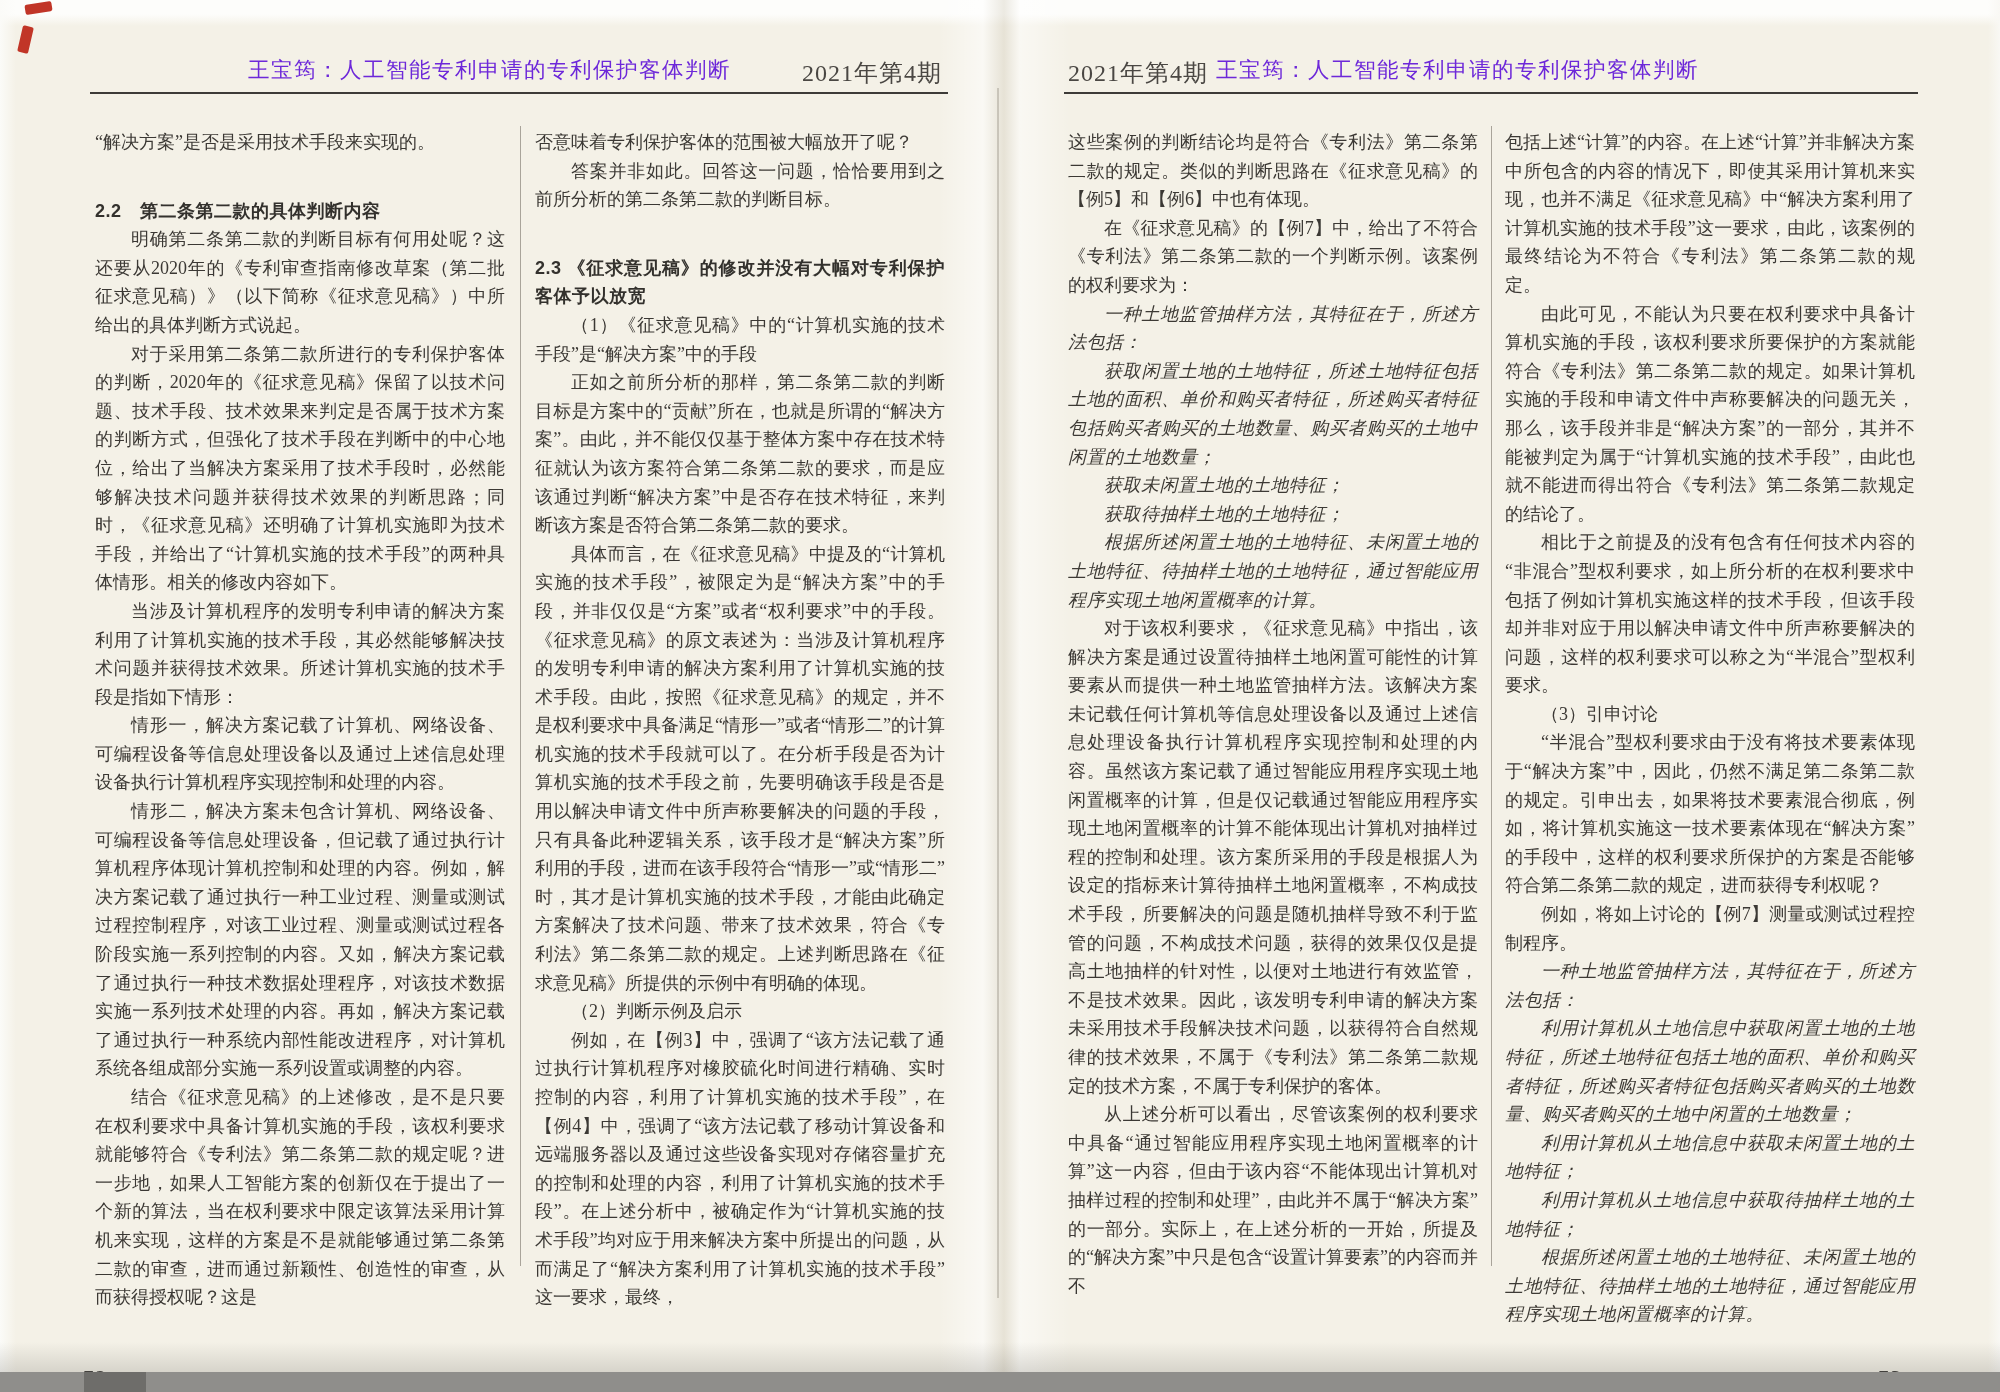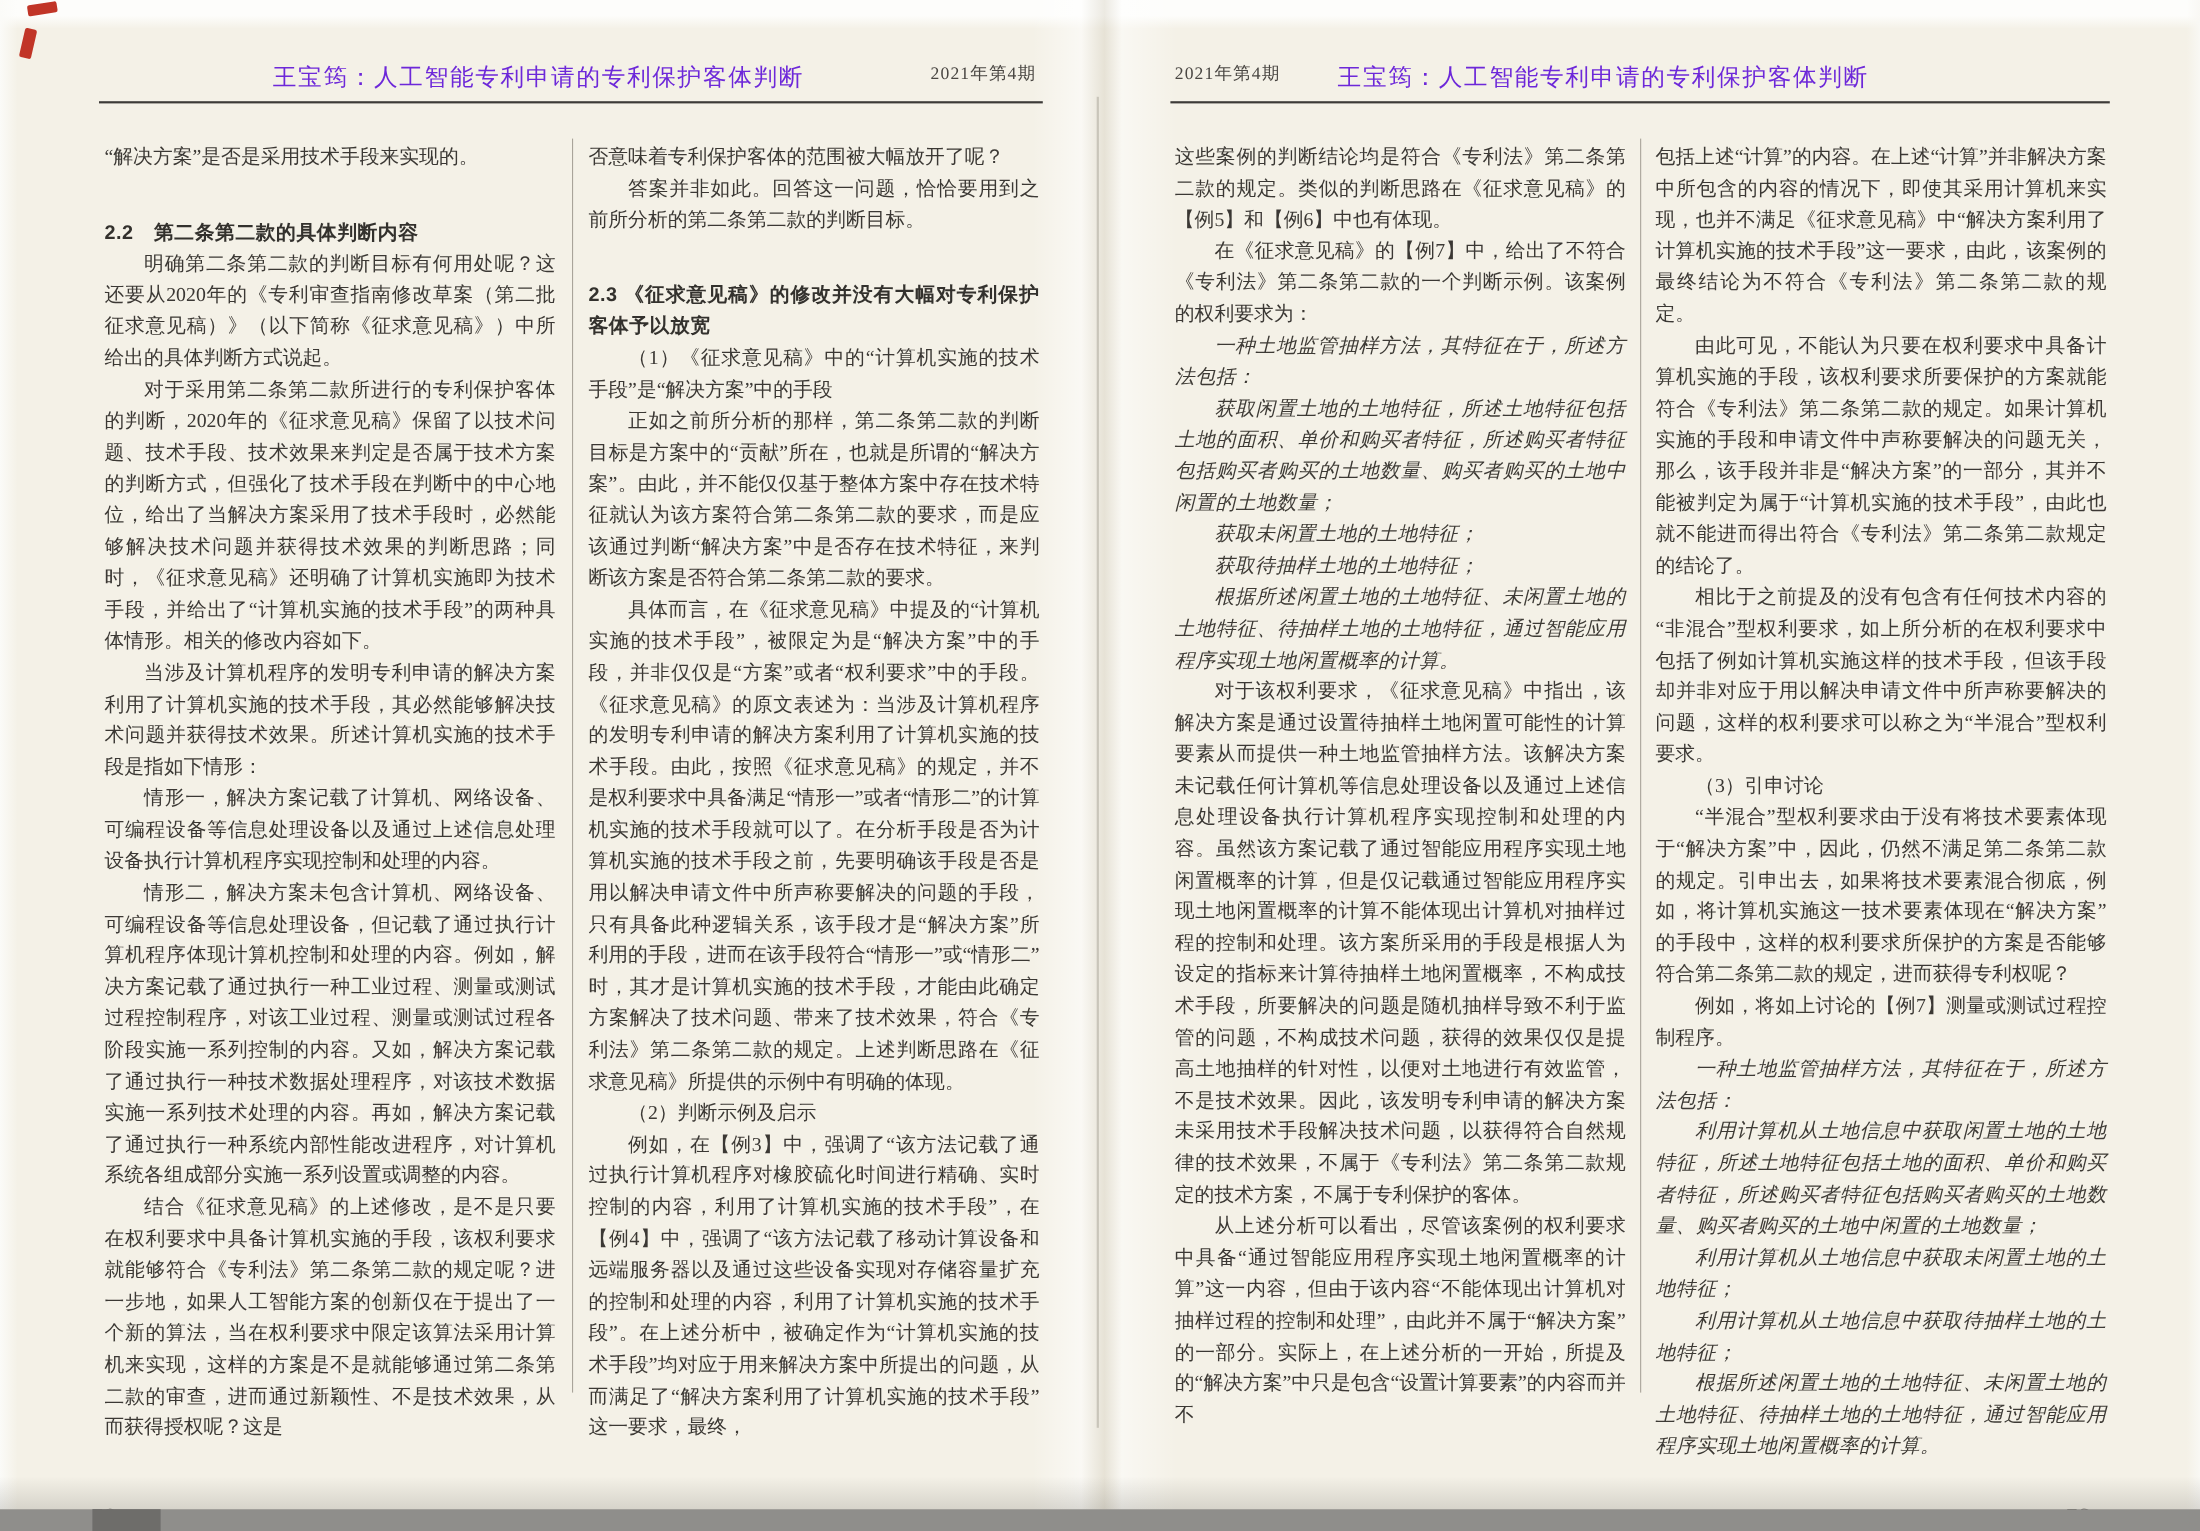--- a/index.html
+++ b/index.html
@@ -26,21 +26,21 @@
   .bottom-smudge{position:absolute;left:84px;top:1372px;width:62px;height:20px;background:#6e6d6a;}
   .red-mark{position:absolute;background:#c13527;border-radius:2px;}
   .mark1{left:25px;top:3px;width:27px;height:10px;transform:rotate(-9deg);}
   .mark2{left:20px;top:26px;width:11px;height:27px;transform:rotate(13deg);}
 
   .page{position:absolute;top:0;width:1000px;height:1392px;}
   .page.left{left:0;}
   .page.right{left:1000px;}
 
   .h-title{position:absolute;top:55px;font-size:21.5px;letter-spacing:1.5px;color:#6d28d9;white-space:nowrap;}
-  .h-issue{position:absolute;top:57px;font-size:16px;letter-spacing:1px;color:#4a4743;white-space:nowrap;}
+  .h-issue{position:absolute;top:57px;font-size:24px;letter-spacing:1px;color:#4a4743;white-space:nowrap;}
   .page.left .h-title{left:248px;}
   .page.left .h-issue{right:58px;}
   .page.right .h-issue{left:68px;}
   .page.right .h-title{left:216px;}
   .rule{position:absolute;top:92px;height:2.4px;background:#3d3b38;}
   .page.left .rule{left:90px;right:52px;}
   .page.right .rule{left:64px;right:82px;}
 
   .col{position:absolute;top:128px;width:410px;}
   .page.left  .col.c1{left:95px;}
@@ -78,21 +78,21 @@
   <span class="h-issue">2021年第4期</span>
   <div class="rule"></div>
   <div class="col c1">
       <p class="para cont">“解决方案”是否是采用技术手段来实现的。</p>
       <p class="para heading">2.2　第二条第二款的具体判断内容</p>
       <p class="para body">明确第二条第二款的判断目标有何用处呢？这还要从2020年的《专利审查指南修改草案（第二批征求意见稿）》（以下简称《征求意见稿》）中所给出的具体判断方式说起。</p>
       <p class="para body">对于采用第二条第二款所进行的专利保护客体的判断，2020年的《征求意见稿》保留了以技术问题、技术手段、技术效果来判定是否属于技术方案的判断方式，但强化了技术手段在判断中的中心地位，给出了当解决方案采用了技术手段时，必然能够解决技术问题并获得技术效果的判断思路；同时，《征求意见稿》还明确了计算机实施即为技术手段，并给出了“计算机实施的技术手段”的两种具体情形。相关的修改内容如下。</p>
       <p class="para body">当涉及计算机程序的发明专利申请的解决方案利用了计算机实施的技术手段，其必然能够解决技术问题并获得技术效果。所述计算机实施的技术手段是指如下情形：</p>
       <p class="para body">情形一，解决方案记载了计算机、网络设备、可编程设备等信息处理设备以及通过上述信息处理设备执行计算机程序实现控制和处理的内容。</p>
       <p class="para body">情形二，解决方案未包含计算机、网络设备、可编程设备等信息处理设备，但记载了通过执行计算机程序体现计算机控制和处理的内容。例如，解决方案记载了通过执行一种工业过程、测量或测试过程控制程序，对该工业过程、测量或测试过程各阶段实施一系列控制的内容。又如，解决方案记载了通过执行一种技术数据处理程序，对该技术数据实施一系列技术处理的内容。再如，解决方案记载了通过执行一种系统内部性能改进程序，对计算机系统各组成部分实施一系列设置或调整的内容。</p>
-      <p class="para body">结合《征求意见稿》的上述修改，是不是只要在权利要求中具备计算机实施的手段，该权利要求就能够符合《专利法》第二条第二款的规定呢？进一步地，如果人工智能方案的创新仅在于提出了一个新的算法，当在权利要求中限定该算法采用计算机来实现，这样的方案是不是就能够通过第二条第二款的审查，进而通过新颖性、不是技术效果，从而获得授权呢？这是</p>
+      <p class="para body">结合《征求意见稿》的上述修改，是不是只要在权利要求中具备计算机实施的手段，该权利要求就能够符合《专利法》第二条第二款的规定呢？进一步地，如果人工智能方案的创新仅在于提出了一个新的算法，当在权利要求中限定该算法采用计算机来实现，这样的方案是不是就能够通过第二条第二款的审查，进而通过新颖性、创造性的审查，从而获得授权呢？这是</p>
     </div>
   <div class="divider"></div>
   <div class="col c2">
       <p class="para cont">否意味着专利保护客体的范围被大幅放开了呢？</p>
       <p class="para body">答案并非如此。回答这一问题，恰恰要用到之前所分析的第二条第二款的判断目标。</p>
       <p class="para heading">2.3 《征求意见稿》的修改并没有大幅对专利保护客体予以放宽</p>
       <p class="para body">（1）《征求意见稿》中的“计算机实施的技术手段”是“解决方案”中的手段</p>
       <p class="para body">正如之前所分析的那样，第二条第二款的判断目标是方案中的“贡献”所在，也就是所谓的“解决方案”。由此，并不能仅仅基于整体方案中存在技术特征就认为该方案符合第二条第二款的要求，而是应该通过判断“解决方案”中是否存在技术特征，来判断该方案是否符合第二条第二款的要求。</p>
       <p class="para body">具体而言，在《征求意见稿》中提及的“计算机实施的技术手段”，被限定为是“解决方案”中的手段，并非仅仅是“方案”或者“权利要求”中的手段。《征求意见稿》的原文表述为：当涉及计算机程序的发明专利申请的解决方案利用了计算机实施的技术手段。由此，按照《征求意见稿》的规定，并不是权利要求中具备满足“情形一”或者“情形二”的计算机实施的技术手段就可以了。在分析手段是否为计算机实施的技术手段之前，先要明确该手段是否是用以解决申请文件中所声称要解决的问题的手段，只有具备此种逻辑关系，该手段才是“解决方案”所利用的手段，进而在该手段符合“情形一”或“情形二”时，其才是计算机实施的技术手段，才能由此确定方案解决了技术问题、带来了技术效果，符合《专利法》第二条第二款的规定。上述判断思路在《征求意见稿》所提供的示例中有明确的体现。</p>
       <p class="para body">（2）判断示例及启示</p>

